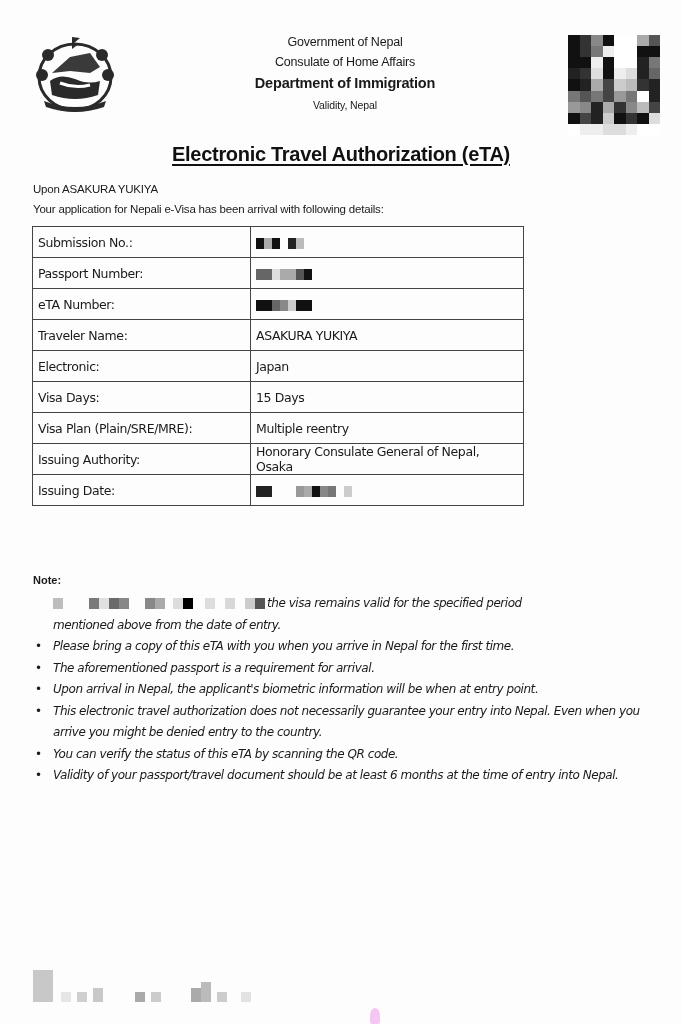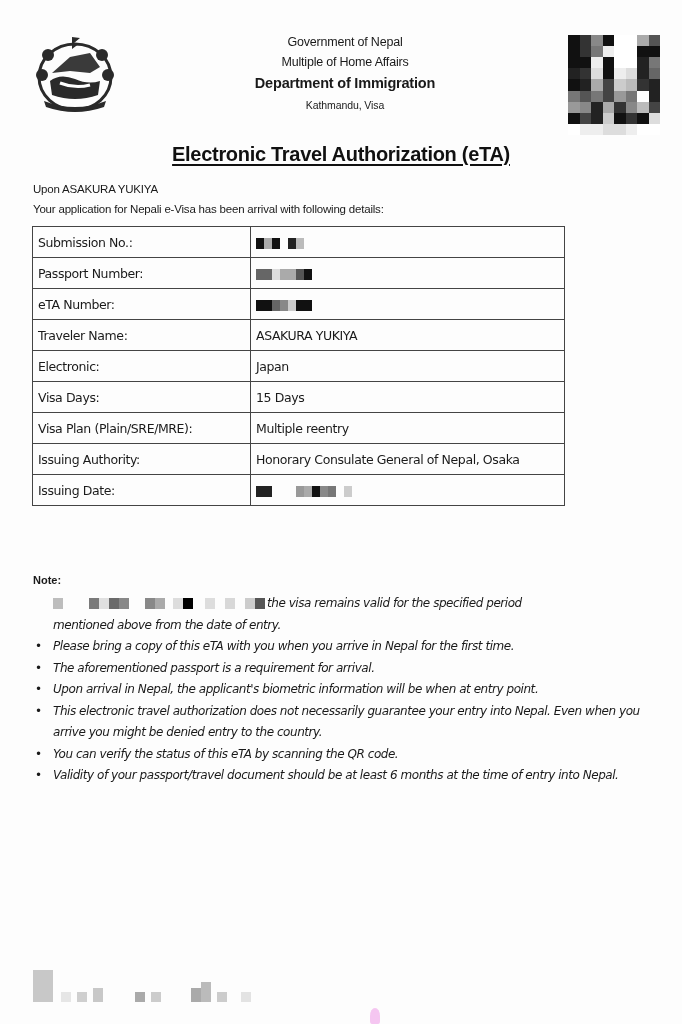--- a/index.html
+++ b/index.html
@@ -22,21 +22,21 @@
     .qr { position: absolute; left: 568px; top: 35px; width: 92px; height: 100px; display: grid; grid-template-columns: repeat(8, 1fr); grid-template-rows: repeat(9, 1fr); }
     .qr span { display: block; }
 
     .title { position: absolute; left: 0; right: 0; top: 143px; text-align: center; font-size: 20px; font-weight: bold; text-decoration: underline; text-underline-offset: 3px; letter-spacing: -0.3px; color: #111; }
 
     .greeting { position: absolute; left: 33px; top: 183px; font-size: 11.5px; letter-spacing: -0.2px; }
     .intro { position: absolute; left: 33px; top: 203px; font-size: 11.5px; letter-spacing: -0.2px; }
 
     
     table.details {
-      position: absolute; left: 32px; top: 226px; width: 533px;
+      position: absolute; left: 32px; top: 226px; width: 492px;
       border-collapse: collapse;
       font-family: "DejaVu Sans", "Liberation Sans", sans-serif;
       font-size: 12.5px;
     }
     table.details td { border: 1.5px solid #444; height: 30px; padding: 0 5px; vertical-align: middle; letter-spacing: -0.4px; }
     table.details td.label { width: 207px; }
     .redact { display: inline-flex; gap: 0; vertical-align: middle; height: 11px; }
     .redact i { display: inline-block; width: 8px; height: 11px; }
     .gap { width: 8px !important; background: transparent !important; }
 
@@ -69,23 +69,23 @@
     <circle cx="78" cy="42" r="6" fill="#2a2a2a"></circle>
     <path d="M42 4 L42 16 L50 10 L44 10 L50 5 Z" fill="#2a2a2a"></path>
     <path d="M22 40 L40 24 L60 20 L70 34 L60 40 L40 38 Z" fill="#3a3a3a"></path>
     <path d="M20 48 Q30 40 45 46 Q58 52 70 48 L68 62 Q45 70 22 62 Z" fill="#2a2a2a"></path>
     <path d="M30 50 Q45 56 60 52" stroke="#fff" stroke-width="3" fill="none"></path>
     <path d="M14 68 Q45 80 76 68 L74 74 Q45 84 16 74 Z" fill="#2a2a2a"></path>
   </svg>
 
   <div class="header-text">
     <div class="l1">Government of Nepal</div>
-    <div class="l2">Multiple of Home Affairs</div>
+    <div class="l2">Consulate of Home Affairs</div>
     <div class="l3">Department of Immigration</div>
-    <div class="l4">Kathmandu, Visa</div>
+    <div class="l4">Validity, Nepal</div>
   </div>
 
   <div class="qr" id="qr">
       <span style="background: rgb(17, 17, 17);"></span>
       <span style="background: rgb(51, 51, 51);"></span>
       <span style="background: rgb(136, 136, 136);"></span>
       <span style="background: rgb(17, 17, 17);"></span>
       <span style="background: rgb(255, 255, 255);"></span>
       <span style="background: rgb(255, 255, 255);"></span>
       <span style="background: rgb(170, 170, 170);"></span>

